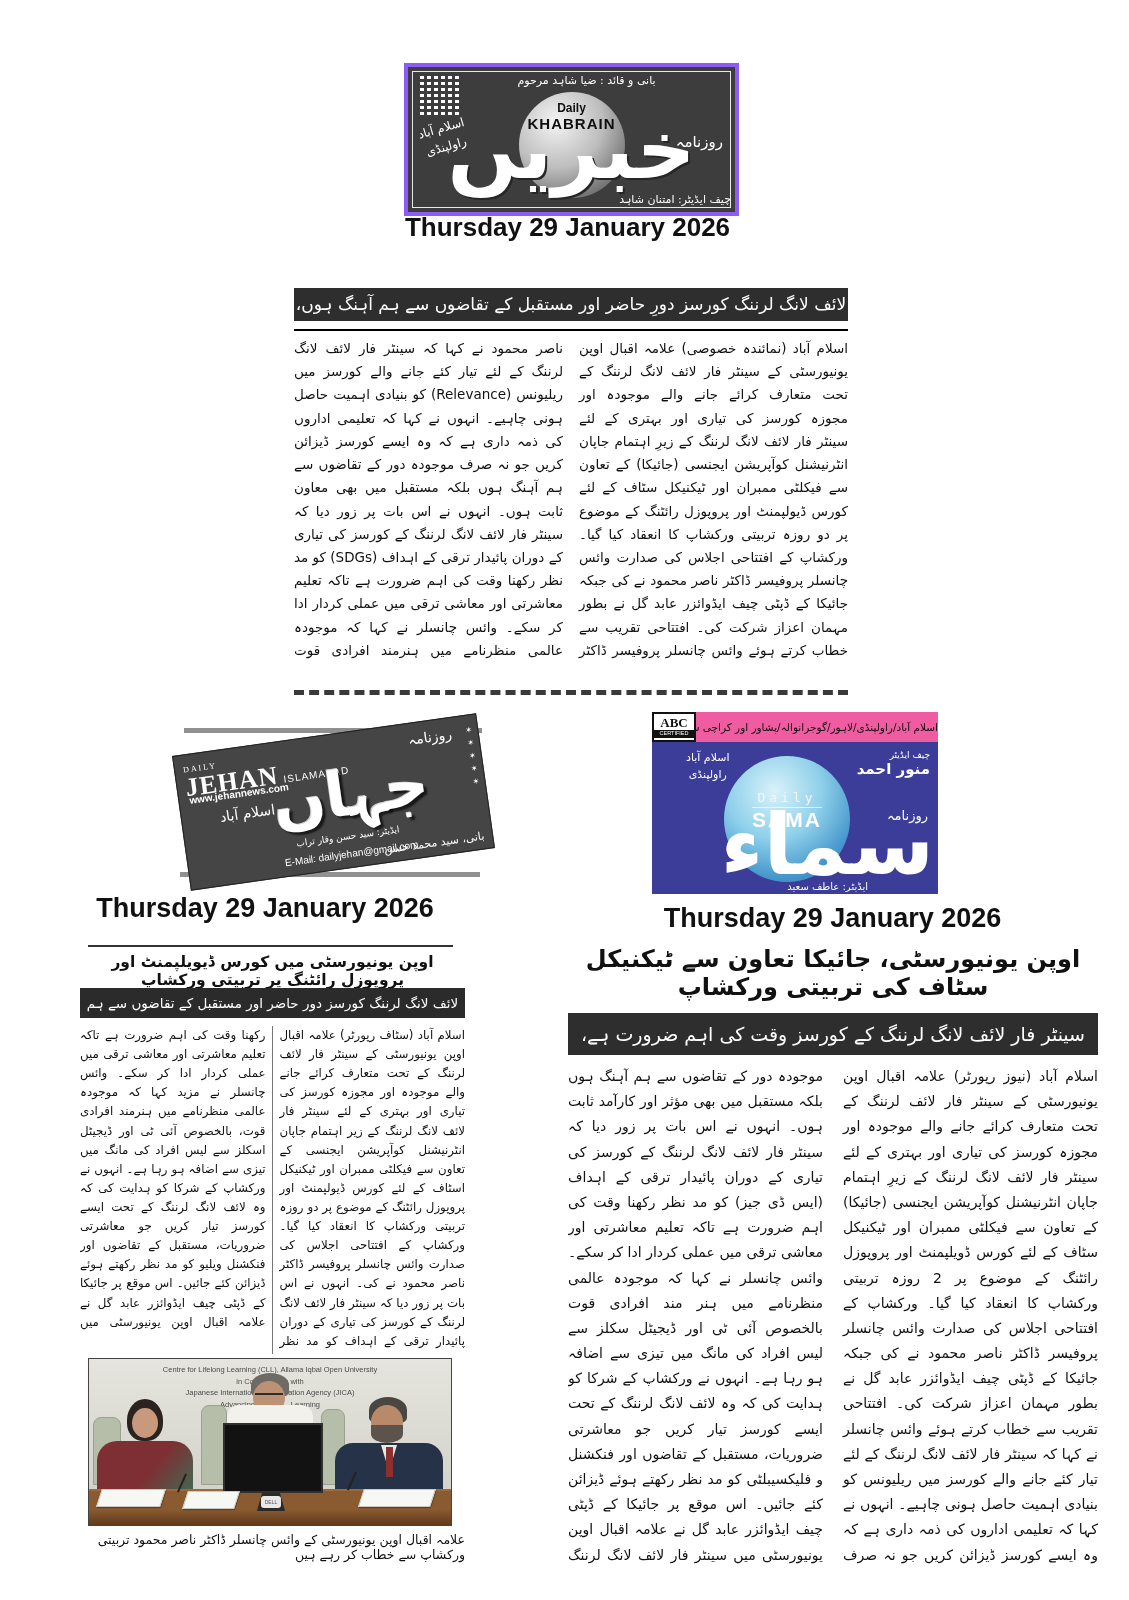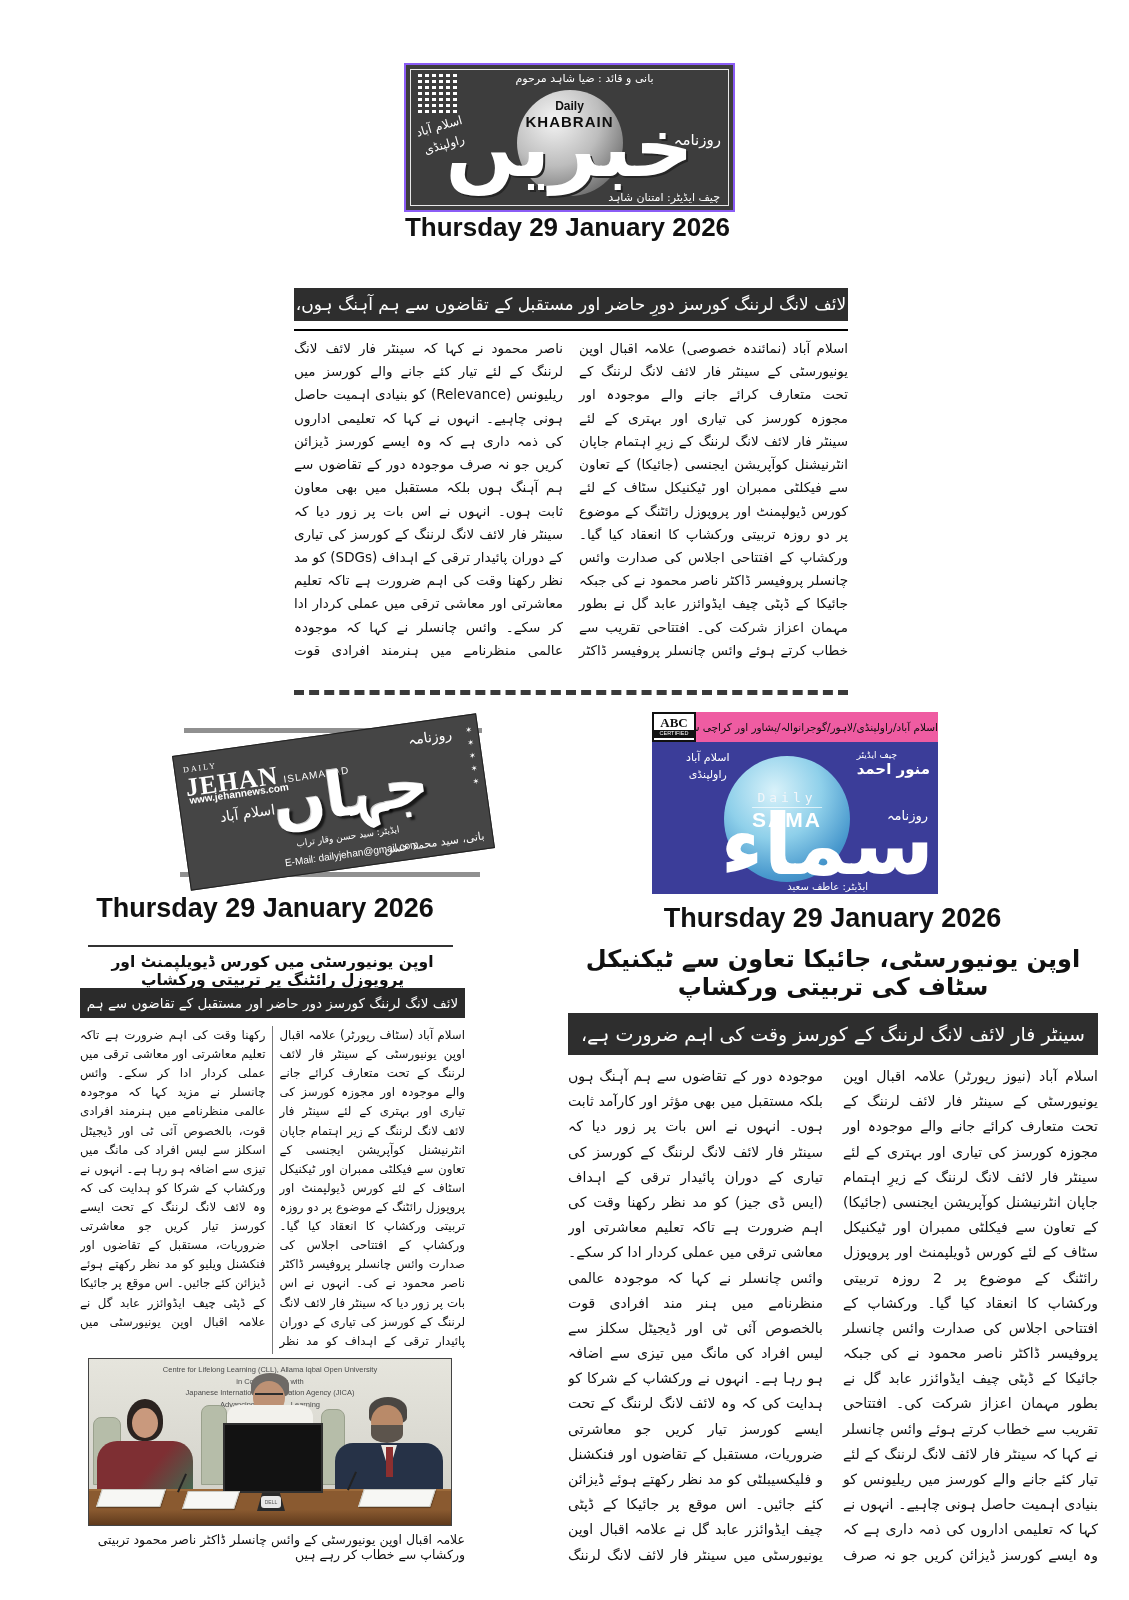--- a/index.html
+++ b/index.html
@@ -3,37 +3,37 @@
 <meta charset="utf-8">
 <style>
   html,body{margin:0;padding:0;background:#ffffff;}
   .canvas{position:relative;width:1129px;height:1600px;background:#fff;overflow:hidden;
           font-family:"DejaVu Sans",sans-serif;color:#111;}
   .abs{position:absolute;}
   .latin{font-family:"Liberation Sans",sans-serif;}
   .rtl{direction:rtl;unicode-bidi:embed;}
 
   
-  .kh-mast{left:404px;top:63px;width:327px;height:145px;background:#3d3d3d;border:2px solid #8b5cf6;}
+  .kh-mast{left:404px;top:63px;width:327px;height:145px;background:#3d3d3d;border:4px solid #8b5cf6;}
   .kh-mast .frame{position:absolute;inset:4px;border:1px solid #e9e9e9;pointer-events:none;}
   .kh-qr{position:absolute;left:9px;top:9px;width:42px;height:42px;background:#fff;
          background-image:repeating-linear-gradient(0deg,#3d3d3d 0 3px,transparent 3px 6px),
                           repeating-linear-gradient(90deg,#3d3d3d 0 3px,transparent 3px 7px);}
   .kh-founder{position:absolute;left:70px;right:40px;top:7px;text-align:center;color:#fff;font-size:11px;}
   .kh-globe{position:absolute;left:50%;top:54%;transform:translate(-50%,-50%);width:106px;height:106px;
             border-radius:50%;background:radial-gradient(circle at 35% 28%,#f4f4f4,#bdbdbd 45%,#6f6f6f 80%,#4c4c4c);}
   .kh-globe-label{position:absolute;left:50%;top:34%;transform:translate(-50%,-50%);text-align:center;color:#0f0f0f;z-index:3;}
   .kh-globe-label .d{font-size:12px;font-weight:bold;}
   .kh-globe-label .n{font-size:15px;font-weight:bold;letter-spacing:1px;}
   .kh-callig{position:absolute;inset:0;display:flex;align-items:center;justify-content:center;z-index:2;
              color:#fff;font-size:82px;font-weight:bold;transform:translateY(10px);text-shadow:2px 2px 0 #262626;}
   .kh-cities{position:absolute;left:12px;top:52px;color:#fff;font-size:12px;line-height:1.55;
              transform:rotate(-16deg);white-space:pre-line;text-align:center;z-index:3;}
   .kh-roz{position:absolute;right:12px;top:66px;color:#fff;font-size:15px;z-index:3;}
-  .kh-chief{position:absolute;right:13px;bottom:6px;color:#fff;font-size:11px;z-index:3;margin-left:23px;}
+  .kh-chief{position:absolute;right:4px;bottom:6px;color:#fff;font-size:11px;z-index:3;margin-left:23px;}
 
   .kh-date{left:404px;top:212px;width:327px;text-align:center;font-weight:bold;font-size:26px;}
   .kh-headline{left:215px;top:243px;width:700px;text-align:center;font-weight:bold;font-size:25px;}
   .kh-subhead{left:294px;top:288px;width:554px;height:33px;background:#2e2e2e;color:#fff;
               font-size:17px;line-height:33px;text-align:center;}
   .kh-body{left:294px;top:329px;width:554px;height:347px;border-top:2px solid #000;padding-top:6px;
            column-count:2;column-gap:16px;font-size:13.5px;line-height:1.72;text-align:justify;overflow:hidden;}
   .kh-dashes{left:294px;top:690px;width:554px;height:0;border-top:5px dashed #3a3a3a;}
 
   
@@ -111,21 +111,21 @@
   .sm-pink{flex:1;background:#ef5ca2;color:#111;font-size:10.5px;line-height:31px;text-align:center;
            white-space:nowrap;overflow:hidden;}
   .sm-blue{position:relative;height:152px;background:#3b3d99;color:#fff;overflow:hidden;}
   .sm-globe{position:absolute;left:72px;top:14px;width:126px;height:126px;border-radius:50%;
             background:radial-gradient(circle at 40% 28%,#d9f2fa,#8fd0ea 40%,#4898cd 72%,#2f6fae);}
   .sm-globe-label{position:absolute;left:50%;top:44%;transform:translate(-50%,-50%);text-align:center;z-index:1;}
   .sm-globe-label .d{font-size:13px;letter-spacing:4px;color:#f2f6fa;font-family:"DejaVu Sans Mono",monospace;}
   .sm-globe-label .n{font-size:21px;font-weight:bold;letter-spacing:2px;color:#fff;border-top:1px solid #ffffffaa;
                      margin-top:2px;font-family:"Liberation Sans",sans-serif;}
   .sm-cities{position:absolute;left:34px;top:8px;font-size:11px;line-height:1.5;white-space:pre-line;text-align:center;z-index:2;}
-  .sm-chief{position:absolute;right:8px;top:8px;text-align:left;z-index:2;}
+  .sm-chief{position:absolute;right:8px;top:8px;text-align:right;z-index:2;}
   .sm-chief .l{display:block;font-size:9px;}
   .sm-chief .n{display:block;font-size:15px;font-weight:bold;}
   .sm-roz{position:absolute;right:10px;top:66px;font-size:13px;z-index:2;}
   .sm-callig{position:absolute;right:4px;bottom:10px;font-size:84px;font-weight:bold;line-height:.9;color:#fff;z-index:2;}
   .sm-editor{position:absolute;left:0;right:70px;bottom:2px;text-align:right;font-size:10px;z-index:3;}
 
   .sm-date{left:565px;top:903px;width:535px;text-align:center;font-weight:bold;font-size:27px;}
   .sm-headline{left:568px;top:945px;width:530px;text-align:center;font-weight:bold;font-size:24px;}
   .sm-subhead{left:568px;top:1013px;width:530px;height:42px;background:#2e2e2e;color:#fff;font-size:19px;
               line-height:42px;text-align:center;}

